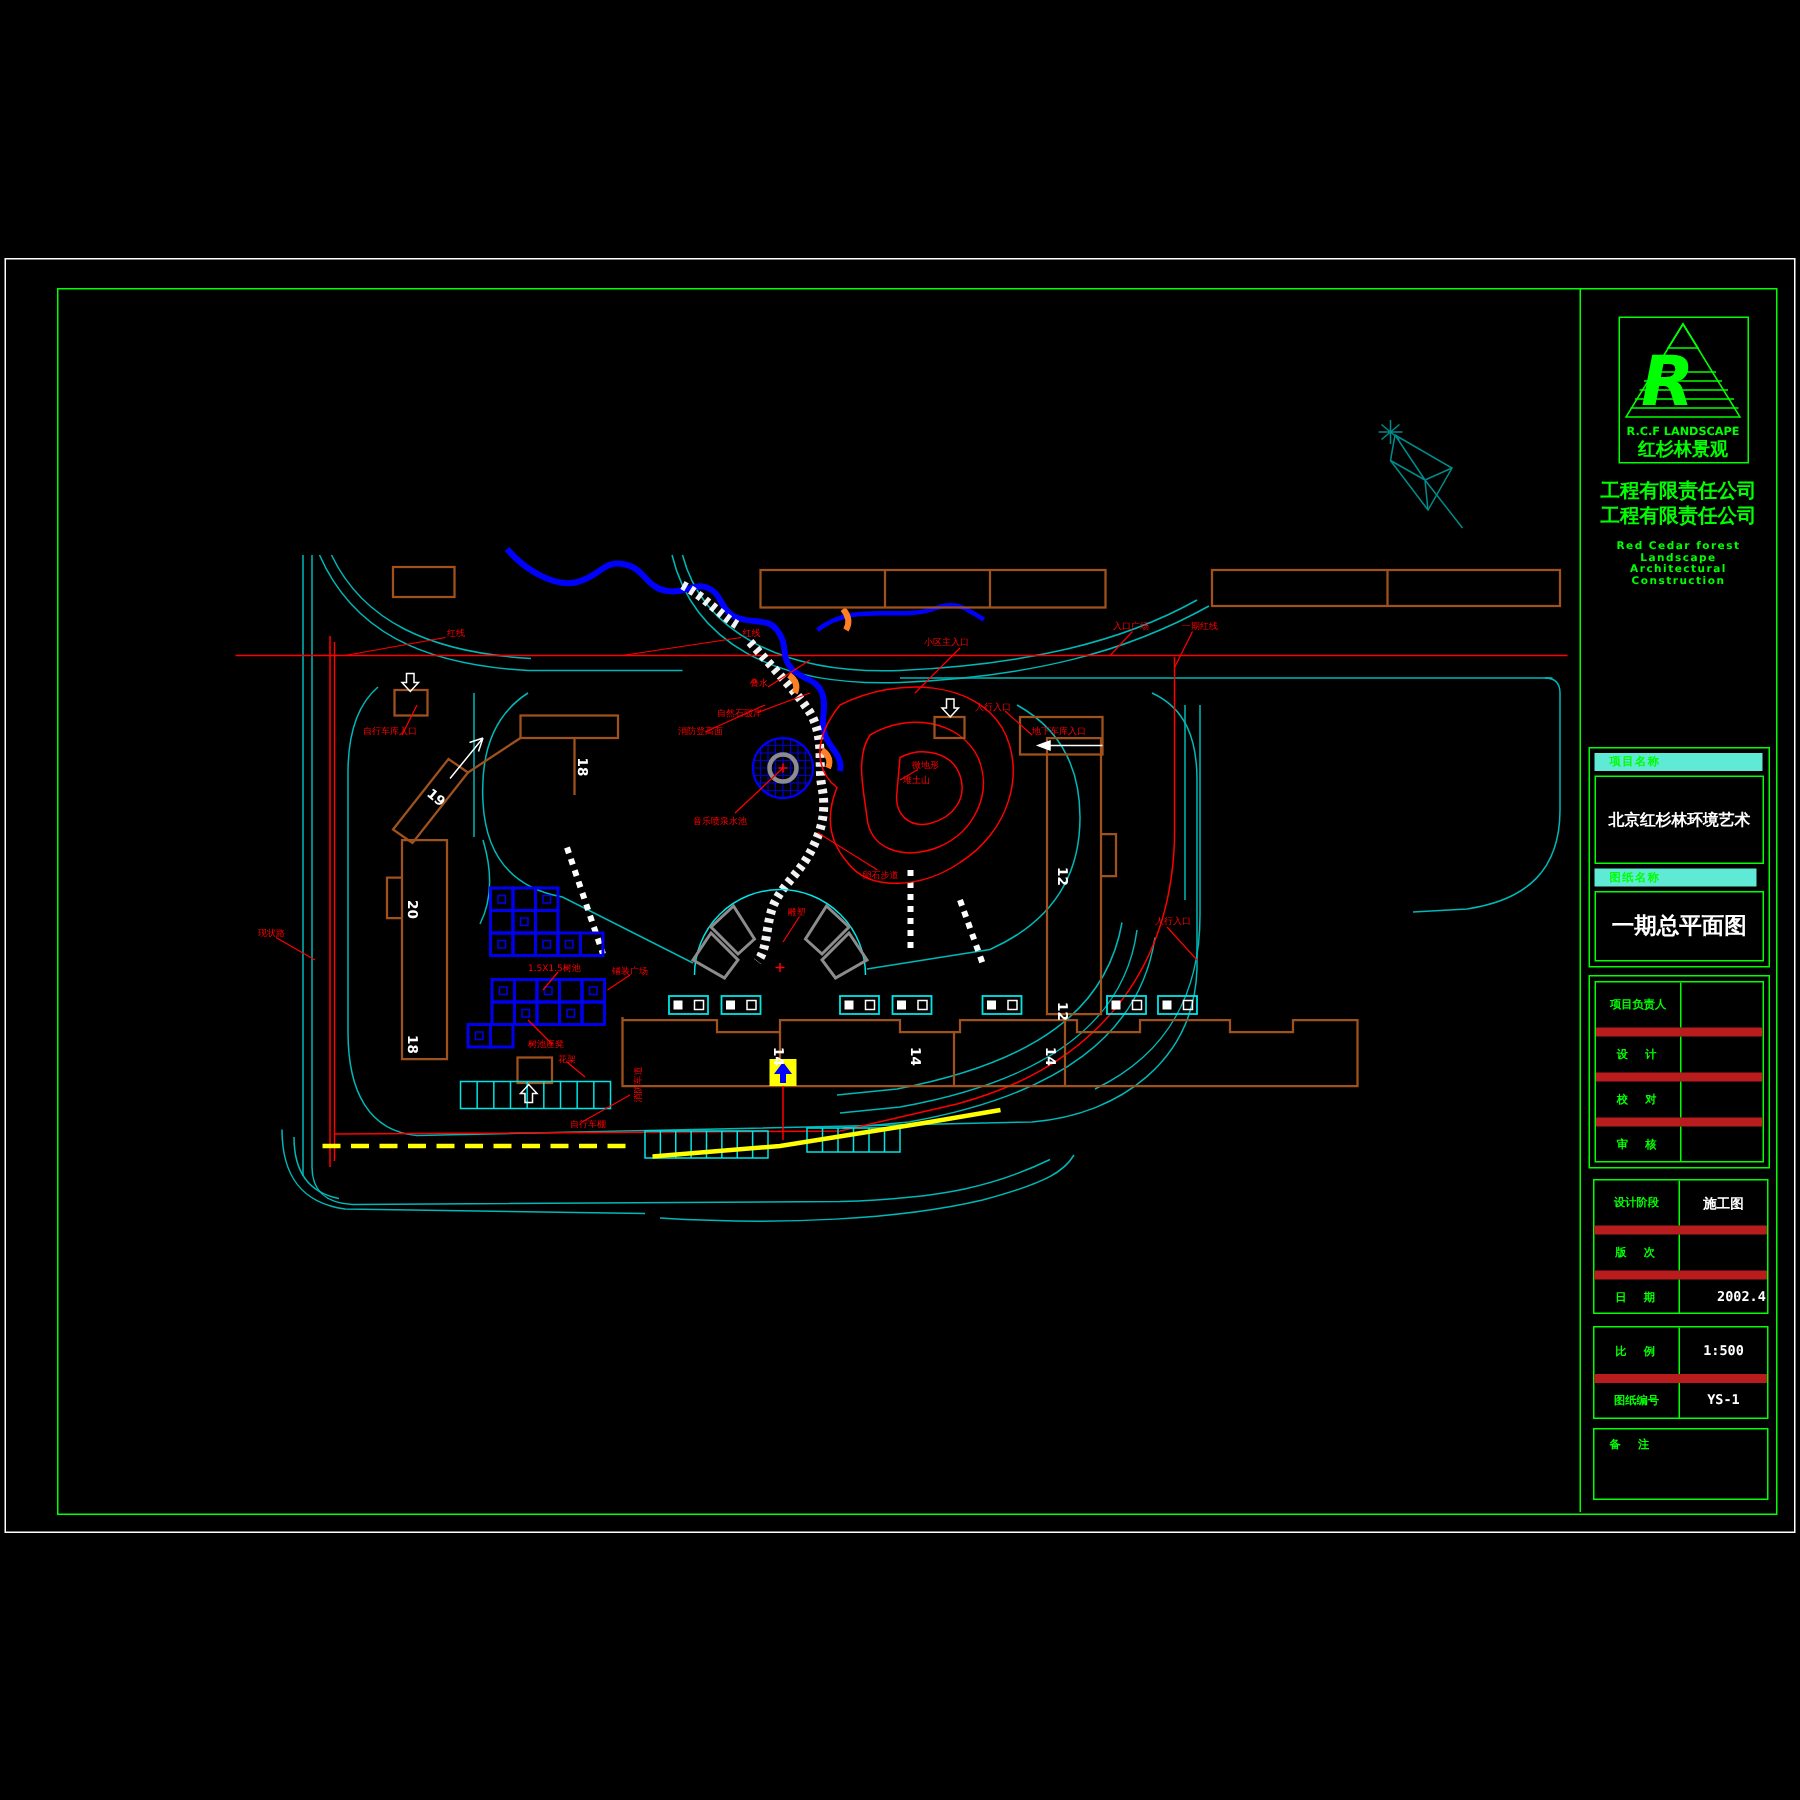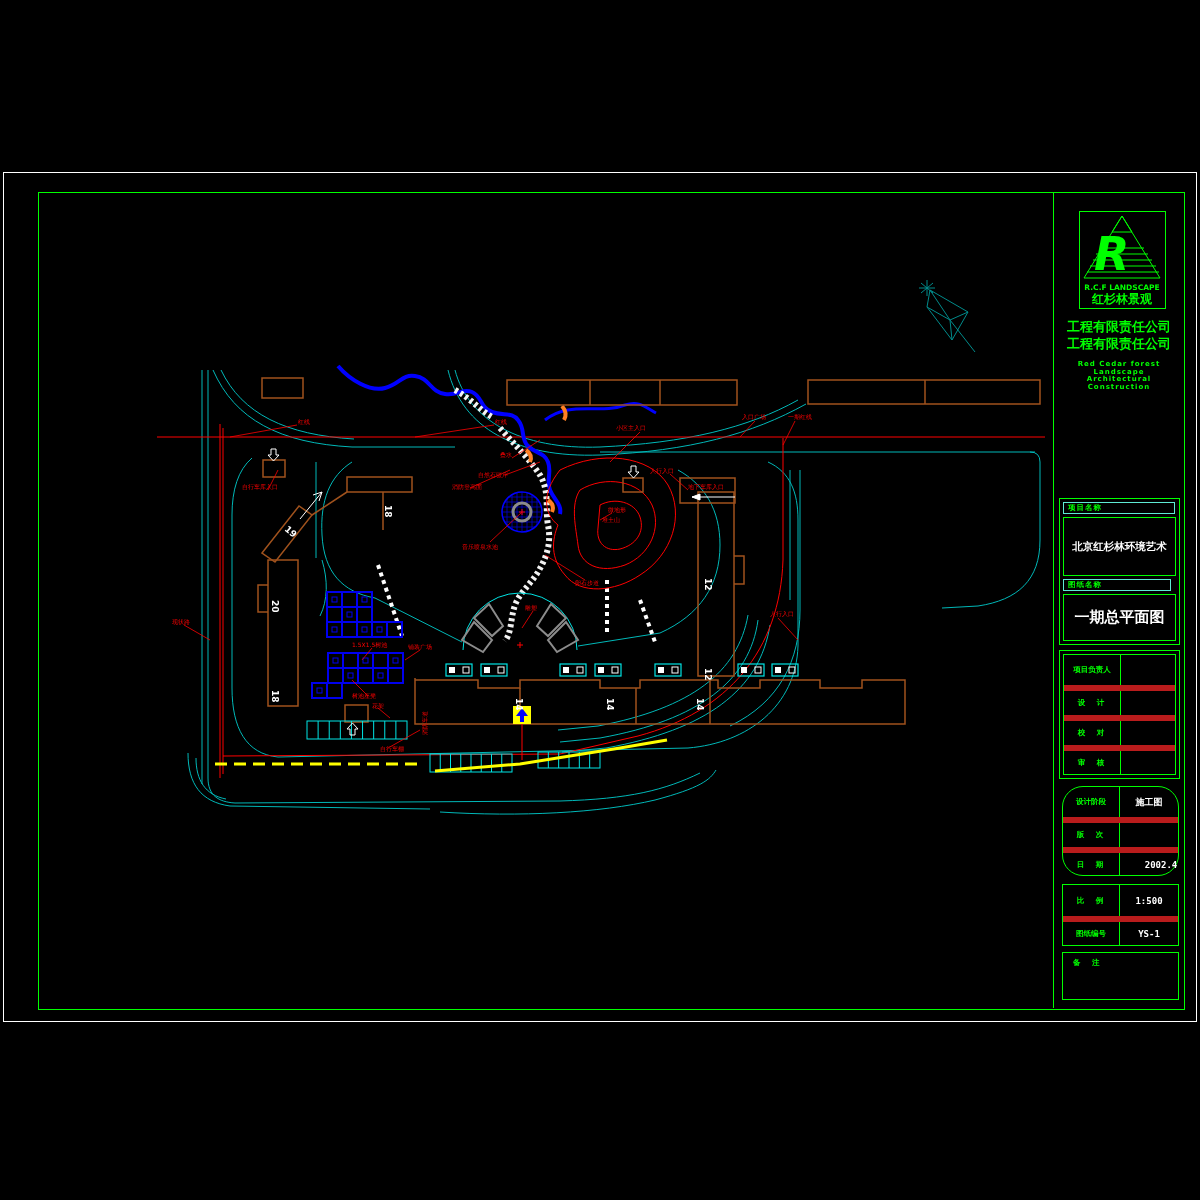--- a/index.html
+++ b/index.html
@@ -4,21 +4,21 @@
 <style>
   html,body{margin:0;padding:0;background:#000;}
   #sheet{position:relative;width:1200px;height:1200px;background:#000;overflow:hidden;
          font-family:"DejaVu Sans","Liberation Sans",sans-serif;}
   
   #outer-frame{position:absolute;left:3px;top:172px;width:1192px;height:848px;border:1px solid #fff;}
   #inner-frame{position:absolute;left:38px;top:192px;width:1145px;height:816px;border:1px solid #00ff00;}
   
   #titleblock{position:absolute;left:1053px;top:192px;width:130px;height:816px;border-left:1px solid #00ff00;color:#00ff00;}
   .tb-box{position:absolute;border:1px solid #00ff00;box-sizing:border-box;}
-  .tb-strip{position:absolute;border:1px solid #5eead4;box-sizing:border-box;font-size:7.5px;font-weight:bold;
+  .tb-strip{position:absolute;border:6px solid #5eead4;box-sizing:border-box;font-size:7.5px;font-weight:bold;
             color:#00ff00;display:flex;align-items:center;padding-left:4px;letter-spacing:1px;}
   .tb-center{display:flex;align-items:center;justify-content:center;text-align:center;}
   .white{color:#fff;}
   .tb-row{display:flex;box-sizing:border-box;border-top:6px solid #b91c1c;}
   .tb-row:first-child{border-top:none;}
   .tb-cell-l{width:57px;border-right:1px solid #00ff00;display:flex;align-items:center;justify-content:center;
              font-size:7.5px;font-weight:bold;letter-spacing:2px;box-sizing:border-box;}
   .tb-cell-r{flex:1;display:flex;align-items:center;justify-content:center;font-size:9px;font-weight:bold;
              font-family:"DejaVu Sans Mono","Liberation Mono",monospace;}
   .company{position:absolute;width:100%;text-align:center;font-weight:bold;color:#00ff00;}
@@ -355,21 +355,21 @@
           <div class="tb-cell-l">校　对</div>
           <div class="tb-cell-r white"></div>
         </div>
         <div class="tb-row" style="height:29px;">
           <div class="tb-cell-l">审　核</div>
           <div class="tb-cell-r white"></div>
         </div>
       </div>
     </div>
 
-    <div class="tb-box" style="left:8px;top:594px;width:117px;height:90px;border-radius:21px;">
+    <div class="tb-box" style="left:8px;top:594px;width:117px;height:90px;">
       <div class="tb-row" style="height:30px;">
         <div class="tb-cell-l" style="letter-spacing:0;">设计阶段</div>
         <div class="tb-cell-r white" style="font-family:'DejaVu Sans','Liberation Sans',sans-serif;">施工图</div>
       </div>
       <div class="tb-row" style="height:30px;">
         <div class="tb-cell-l">版　次</div>
         <div class="tb-cell-r white"></div>
       </div>
       <div class="tb-row" style="height:29px;gap:24px;">
         <div class="tb-cell-l">日　期</div>

